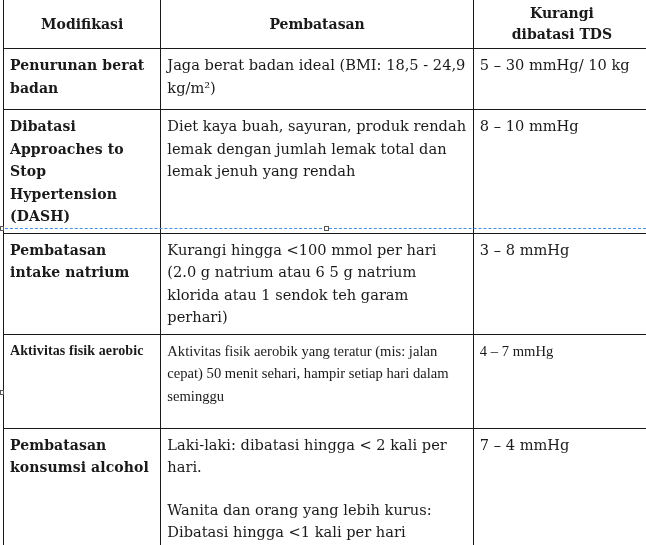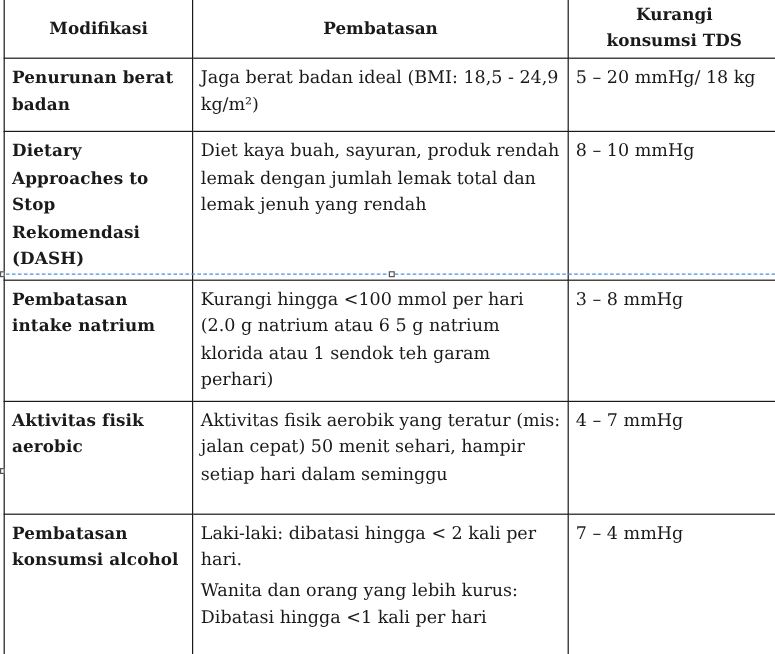--- a/index.html
+++ b/index.html
@@ -49,26 +49,26 @@
     letter-spacing: 0.1px;
   }
   .cell-inner {
     padding-top: 5px;
     padding-bottom: 5px;
   }
   .rek p {
     margin: 0;
   }
   .rek p + p {
-    margin-top: 3px;
+    margin-top: 20px;
   }
   .row-bmi td { height: 60px; }
   .row-dash td { height: 113px; }
   .row-na td { height: 95px; }
-  .row-aer td { height: 93px; }
+  .row-aer td { height: 93px; font-family: Liberation Serif, serif; }
   .row-alc td { height: 125px; }
 
   .dash-line {
     position: absolute;
     left: 0;
     top: 228px;
     width: 646px;
     height: 0;
     border-top: 1px dashed #4a90e2;
     pointer-events: none;
@@ -93,41 +93,41 @@
     <col class="col1">
     <col class="col2">
     <col class="col3">
   </colgroup>
   <thead>
     <tr>
       <th>Modifikasi</th>
       <th>Pembatasan</th>
       <th>
         <div>Kurangi</div>
-        <div>konsumsi TDS</div>
+        <div>dibatasi TDS</div>
       </th>
     </tr>
   </thead>
   <tbody>
     <tr class="row-bmi">
       <td>
           <div class="cell-inner mod">Penurunan berat badan</div>
         </td>
       <td class="rek">
           <div class="cell-inner">
         <p>Jaga berat badan ideal (BMI: 18,5 - 24,9 kg/m²)</p>
       </div>
         </td>
       <td>
-          <div class="cell-inner">5 – 20 mmHg/ 18 kg</div>
+          <div class="cell-inner">5 – 30 mmHg/ 10 kg</div>
         </td>
     </tr>
     <tr class="row-dash">
       <td>
-          <div class="cell-inner mod">Dietary Approaches to Stop Rekomendasi (DASH)</div>
+          <div class="cell-inner mod">Dibatasi Approaches to Stop Hypertension (DASH)</div>
         </td>
       <td class="rek">
           <div class="cell-inner">
         <p>Diet kaya buah, sayuran, produk rendah lemak dengan jumlah lemak total dan lemak jenuh yang rendah</p>
       </div>
         </td>
       <td>
           <div class="cell-inner">8 – 10 mmHg</div>
         </td>
     </tr>

